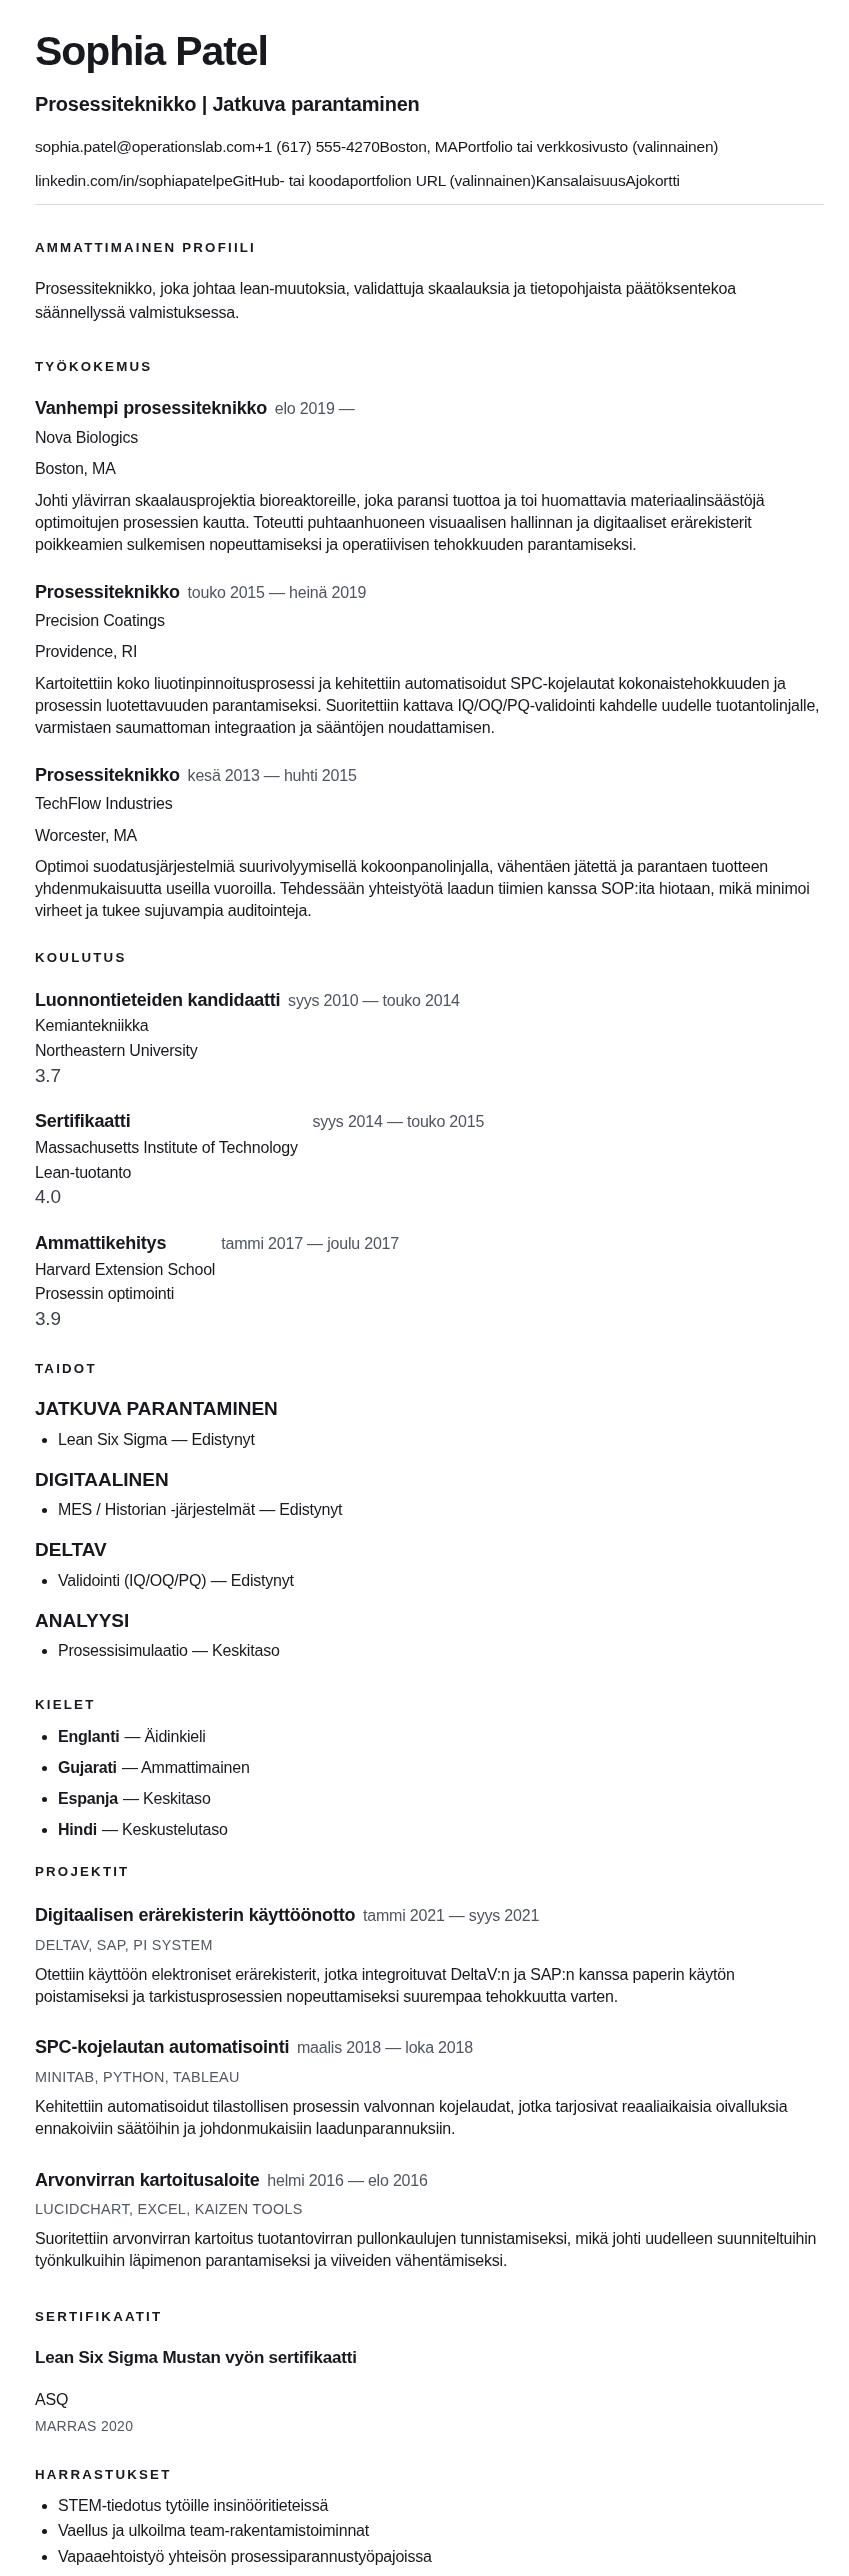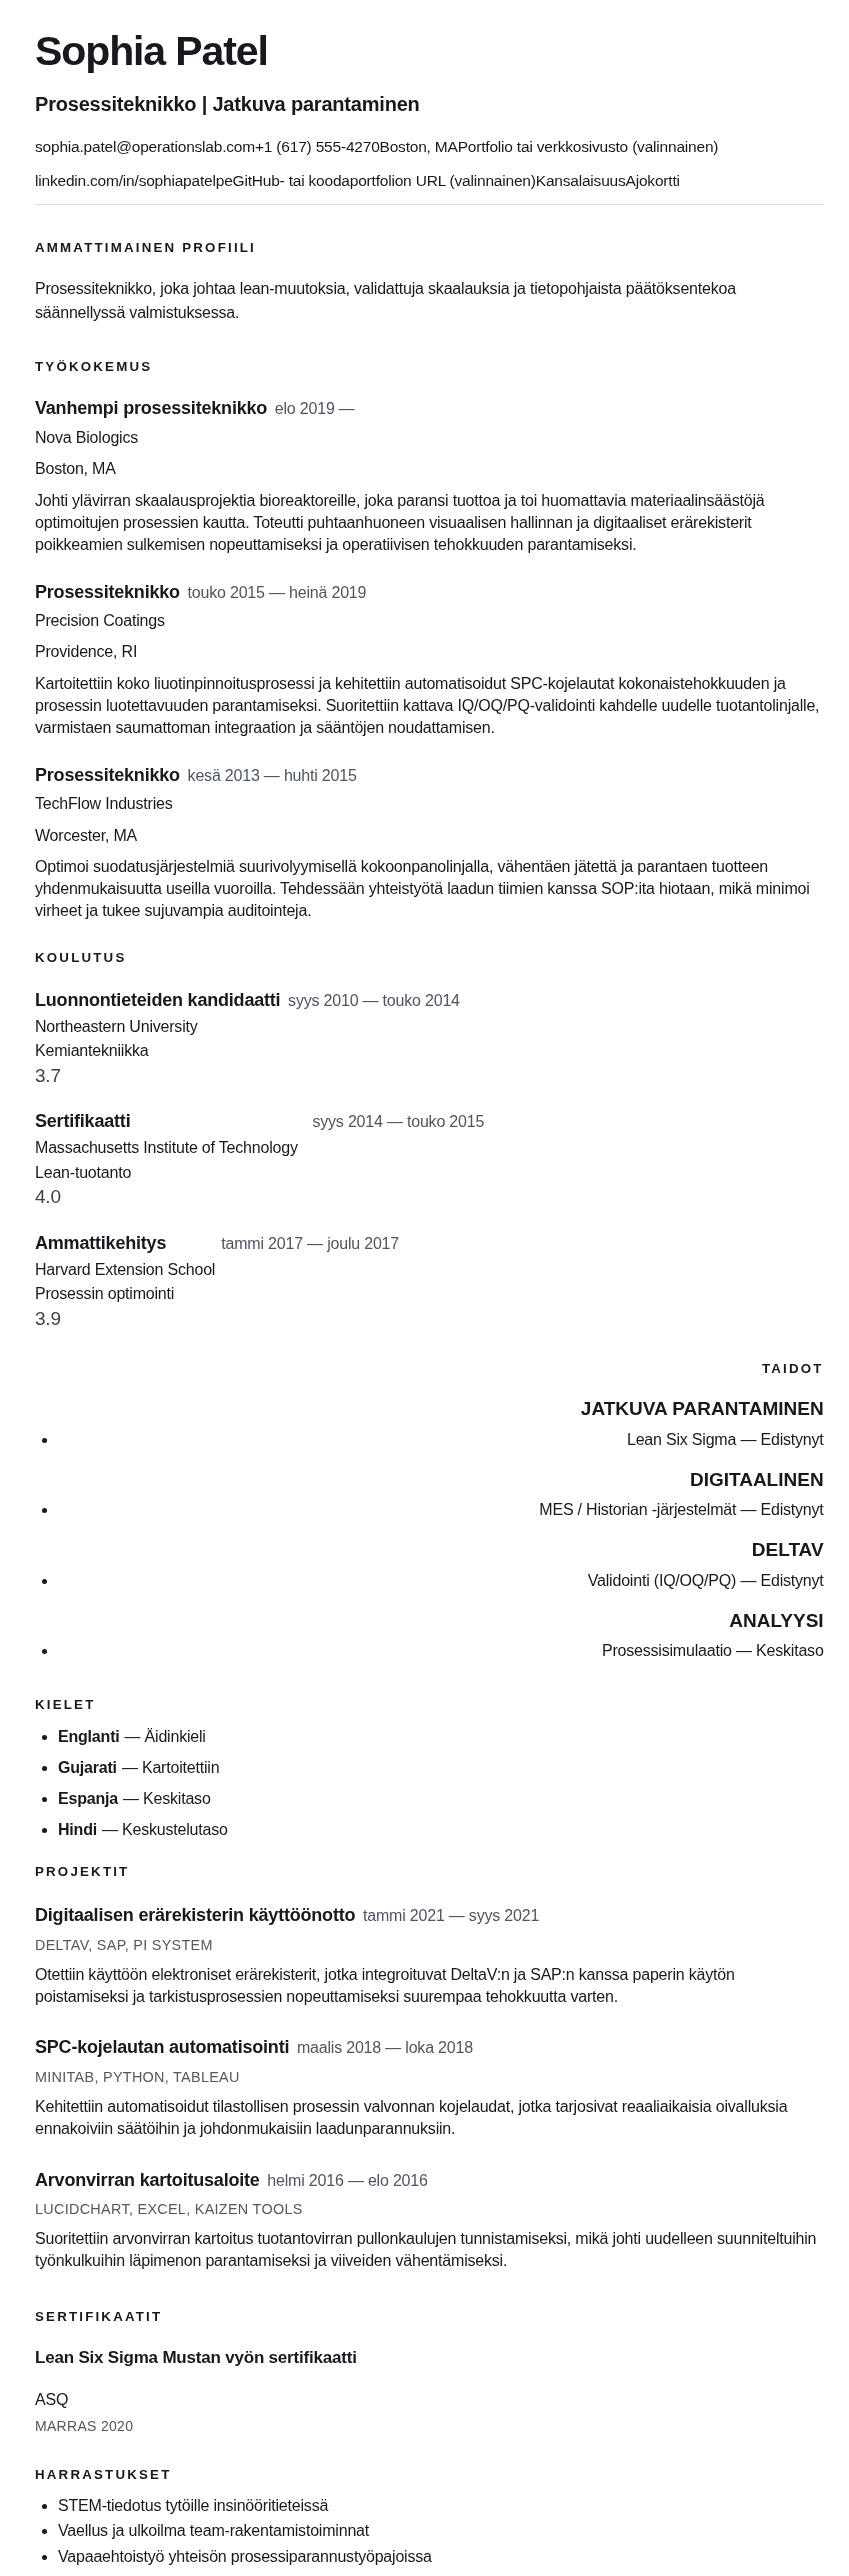--- a/index.html
+++ b/index.html
@@ -42,21 +42,21 @@
   section { display: block; }
   h2.sec-heading {
     font-size: 13.3px;
     line-height: 15.5px;
     font-weight: 700;
     letter-spacing: 2.2px;
   }
   .sec-profile       { margin-top: 35px; }
   .sec-experience    { margin-top: 34px; }
   .sec-education     { margin-top: 28px; }
-  .sec-skills        { margin-top: 33px; text-align: right; }
+  .sec-skills        { margin-top: 33px; }
   .sec-languages     { margin-top: 36px; }
   .sec-projects      { margin-top: 24px; }
   .sec-certifications{ margin-top: 37px; }
   .sec-hobbies       { margin-top: 33px; }
 
   .para {
     font-size: 16px;
     line-height: 24px;
     max-width: 790px;
   }
@@ -179,22 +179,22 @@
   </article>
 </section>
 
 <section class="sec-education">
   <h2 class="sec-heading">KOULUTUS</h2>
 
   <article class="edu edu-0">
     <h3 class="entry-title-row">
       <span>Luonnontieteiden kandidaatti</span><span class="entry-date">syys 2010 — touko 2014</span>
     </h3>
+    <div class="line field">Kemiantekniikka</div>
     <div class="line school">Northeastern University</div>
-    <div class="line field">Kemiantekniikka</div>
     <div class="gpa">3.7</div>
   </article>
 
   <article class="edu edu-1">
     <h3 class="entry-title-row">
       <span>Sertifikaatti</span><span class="entry-date">syys 2014 — touko 2015</span>
     </h3>
     <div class="line school">Massachusetts Institute of Technology</div>
     <div class="line field">Lean-tuotanto</div>
     <div class="gpa">4.0</div>
@@ -239,21 +239,21 @@
     <ul class="blist">
       <li>Prosessisimulaatio — Keskitaso</li>
     </ul>
   </div>
 </section>
 
 <section class="sec-languages">
   <h2 class="sec-heading">KIELET</h2>
   <ul class="blist">
     <li><span class="lang-name">Englanti</span><span class="lang-level">— Äidinkieli</span></li>
-    <li><span class="lang-name">Gujarati</span><span class="lang-level">— Kartoitettiin</span></li>
+    <li><span class="lang-name">Gujarati</span><span class="lang-level">— Ammattimainen</span></li>
     <li><span class="lang-name">Espanja</span><span class="lang-level">— Keskitaso</span></li>
     <li><span class="lang-name">Hindi</span><span class="lang-level">— Keskustelutaso</span></li>
   </ul>
 </section>
 
 <section class="sec-projects">
   <h2 class="sec-heading">PROJEKTIT</h2>
 
   <article class="proj">
     <h3 class="entry-title-row">

